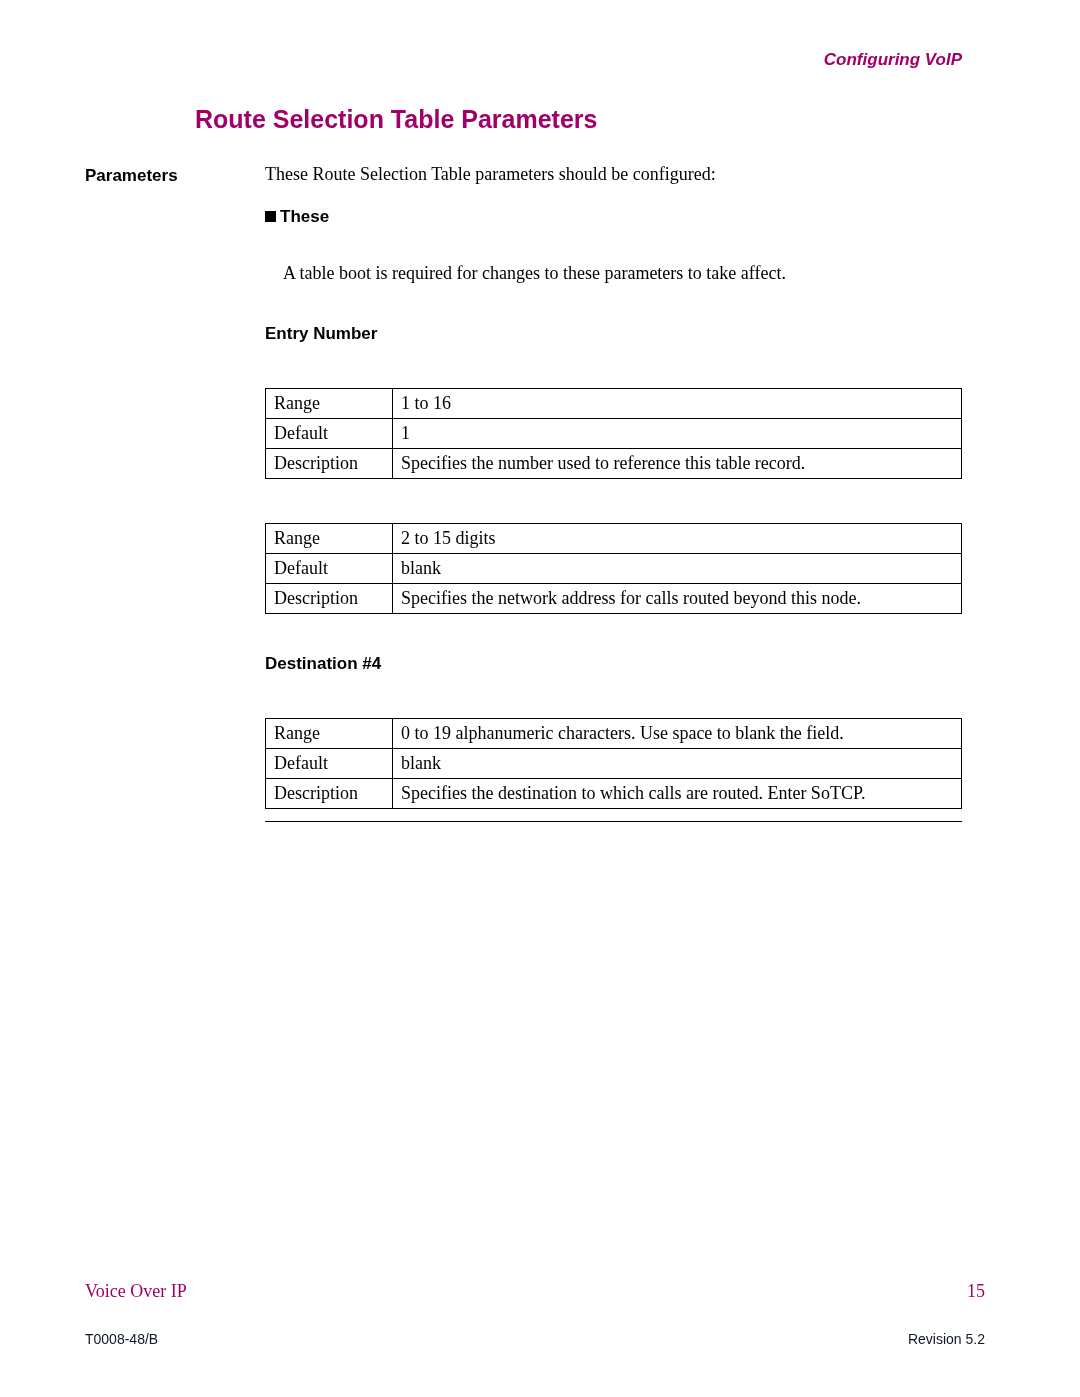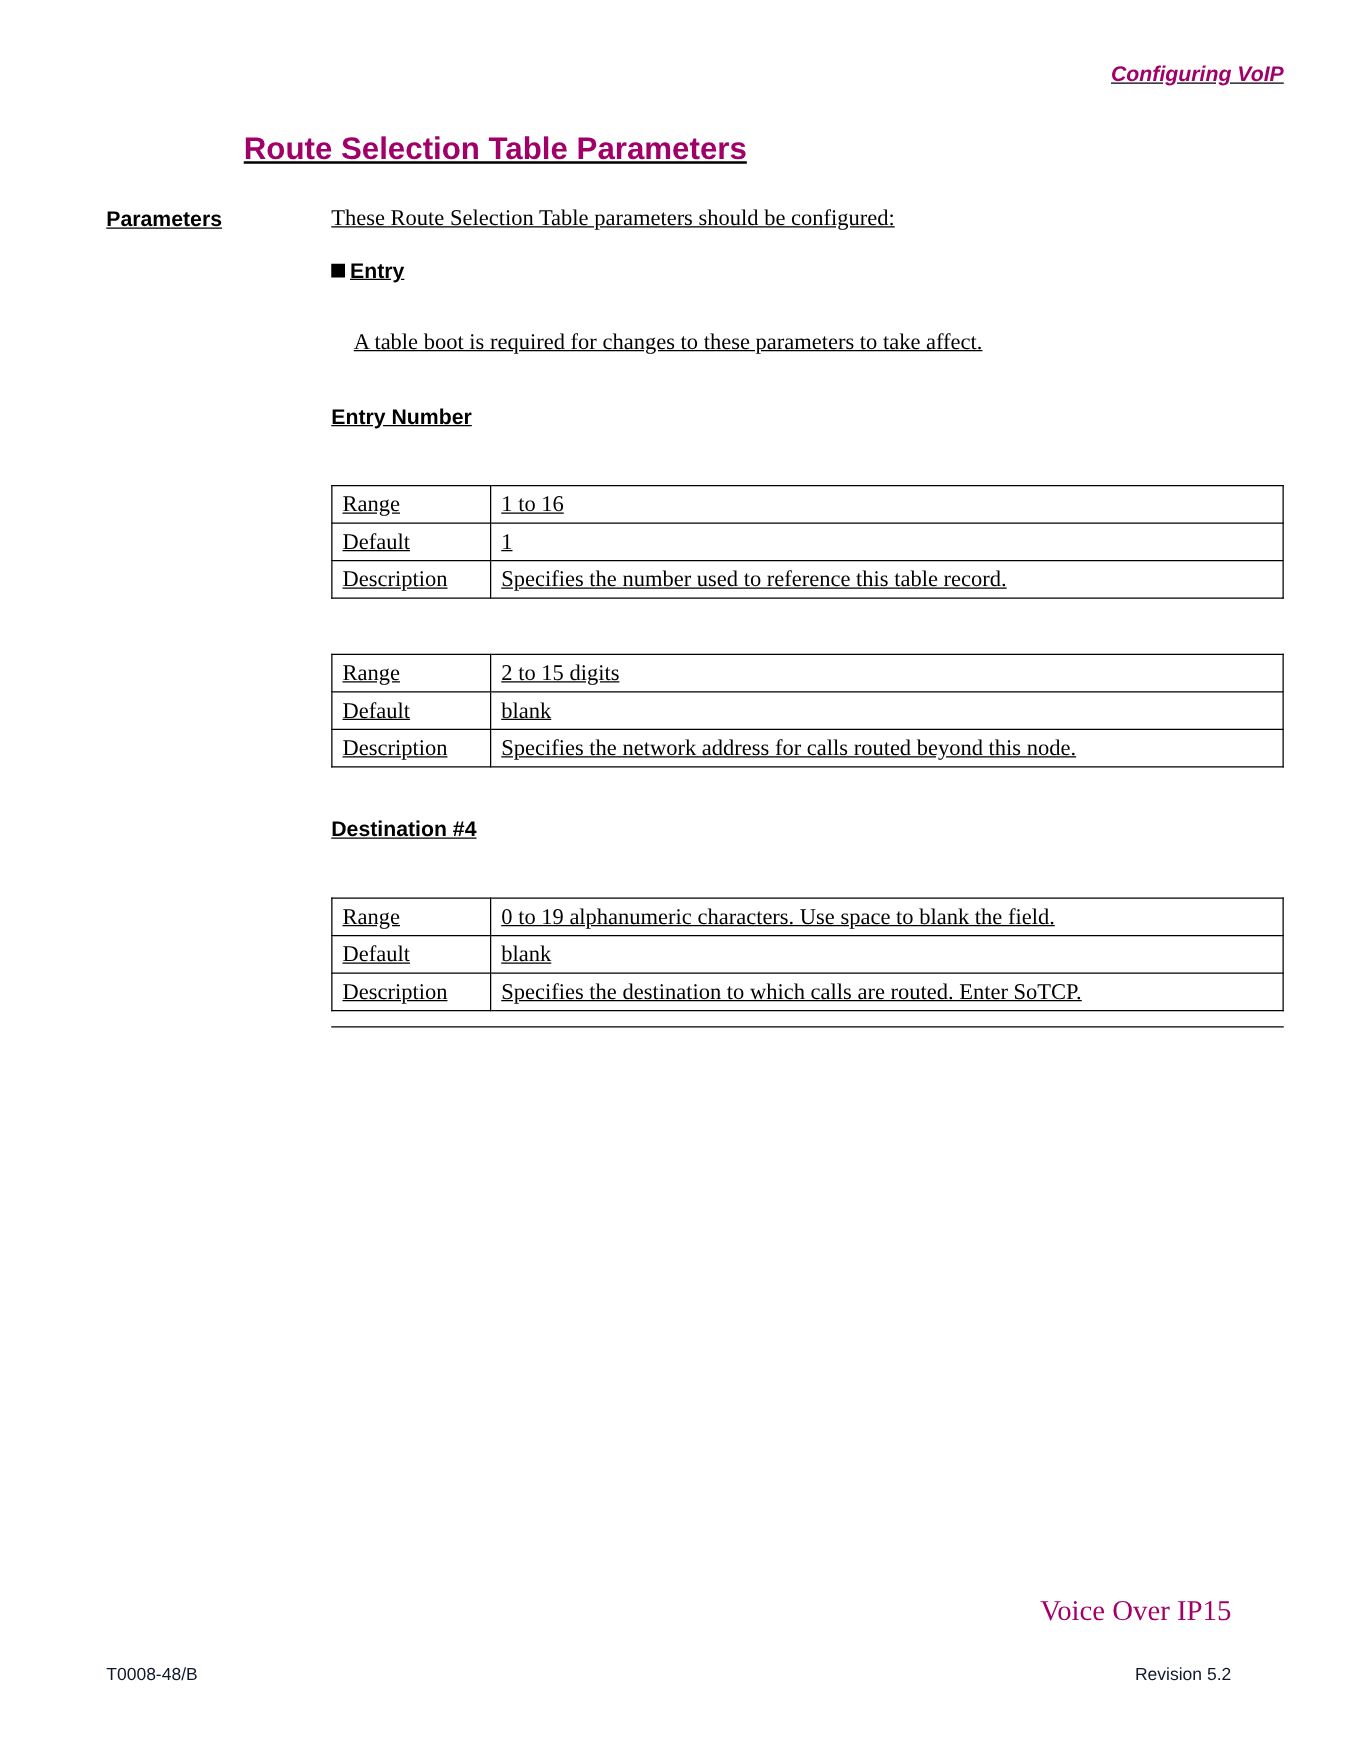--- a/index.html
+++ b/index.html
@@ -7,25 +7,24 @@
       margin: 0;
       padding: 0;
       background: #fff;
       color: #000;
       width: 1080px;
       height: 1397px;
       position: relative;
       box-sizing: border-box;
     }
     .page {
-      padding: 50px 53px 50px 85px;
+      padding: 50px 118px 50px 85px;
       box-sizing: border-box;
       height: 100%;
       position: relative;
-      text-decoration: underline;
     }
     .header {
       text-align: right;
       color: #a00068;
       font-family: Arial, Helvetica, sans-serif;
       font-weight: bold;
       font-style: italic;
       font-size: 17px;
       margin-bottom: 35px;
     }
@@ -107,22 +106,22 @@
       border: none;
       border-top: 1px solid #000;
       margin-top: 10px;
     }
     .footer1 {
       position: absolute;
       bottom: 95px;
       left: 85px;
       right: 95px;
       display: flex;
-      justify-content: flex-end;
-      font-size: 23px;
+      justify-content: space-between;
+      font-size: 18px;
     }
     .footer1 .left {
       color: #a00068;
     }
     .footer1 .right {
       color: #a00068;
     }
     .footer2 {
       position: absolute;
       bottom: 50px;
@@ -142,21 +141,21 @@
   <div class="header">Configuring VoIP</div>
   <div class="main-title">Route Selection Table Parameters</div>
 
   <div class="content-row">
     <div class="left-col">Parameters</div>
     <div class="right-col">
       <div class="intro-text">These Route Selection Table parameters should be configured:</div>
 
       <div class="note-block">
         <div class="note-heading">
-          <span class="note-marker"></span><span>Entry</span>
+          <span class="note-marker"></span><span>These</span>
         </div>
         <div class="note-text">A table boot is required for changes to these parameters to take affect.</div>
       </div>
 
       <div class="param-section">
         <div class="param-heading">Entry Number</div>
         <table class="param-table">
           <tbody>
               <tr>
             <td class="label-cell">Range</td>

